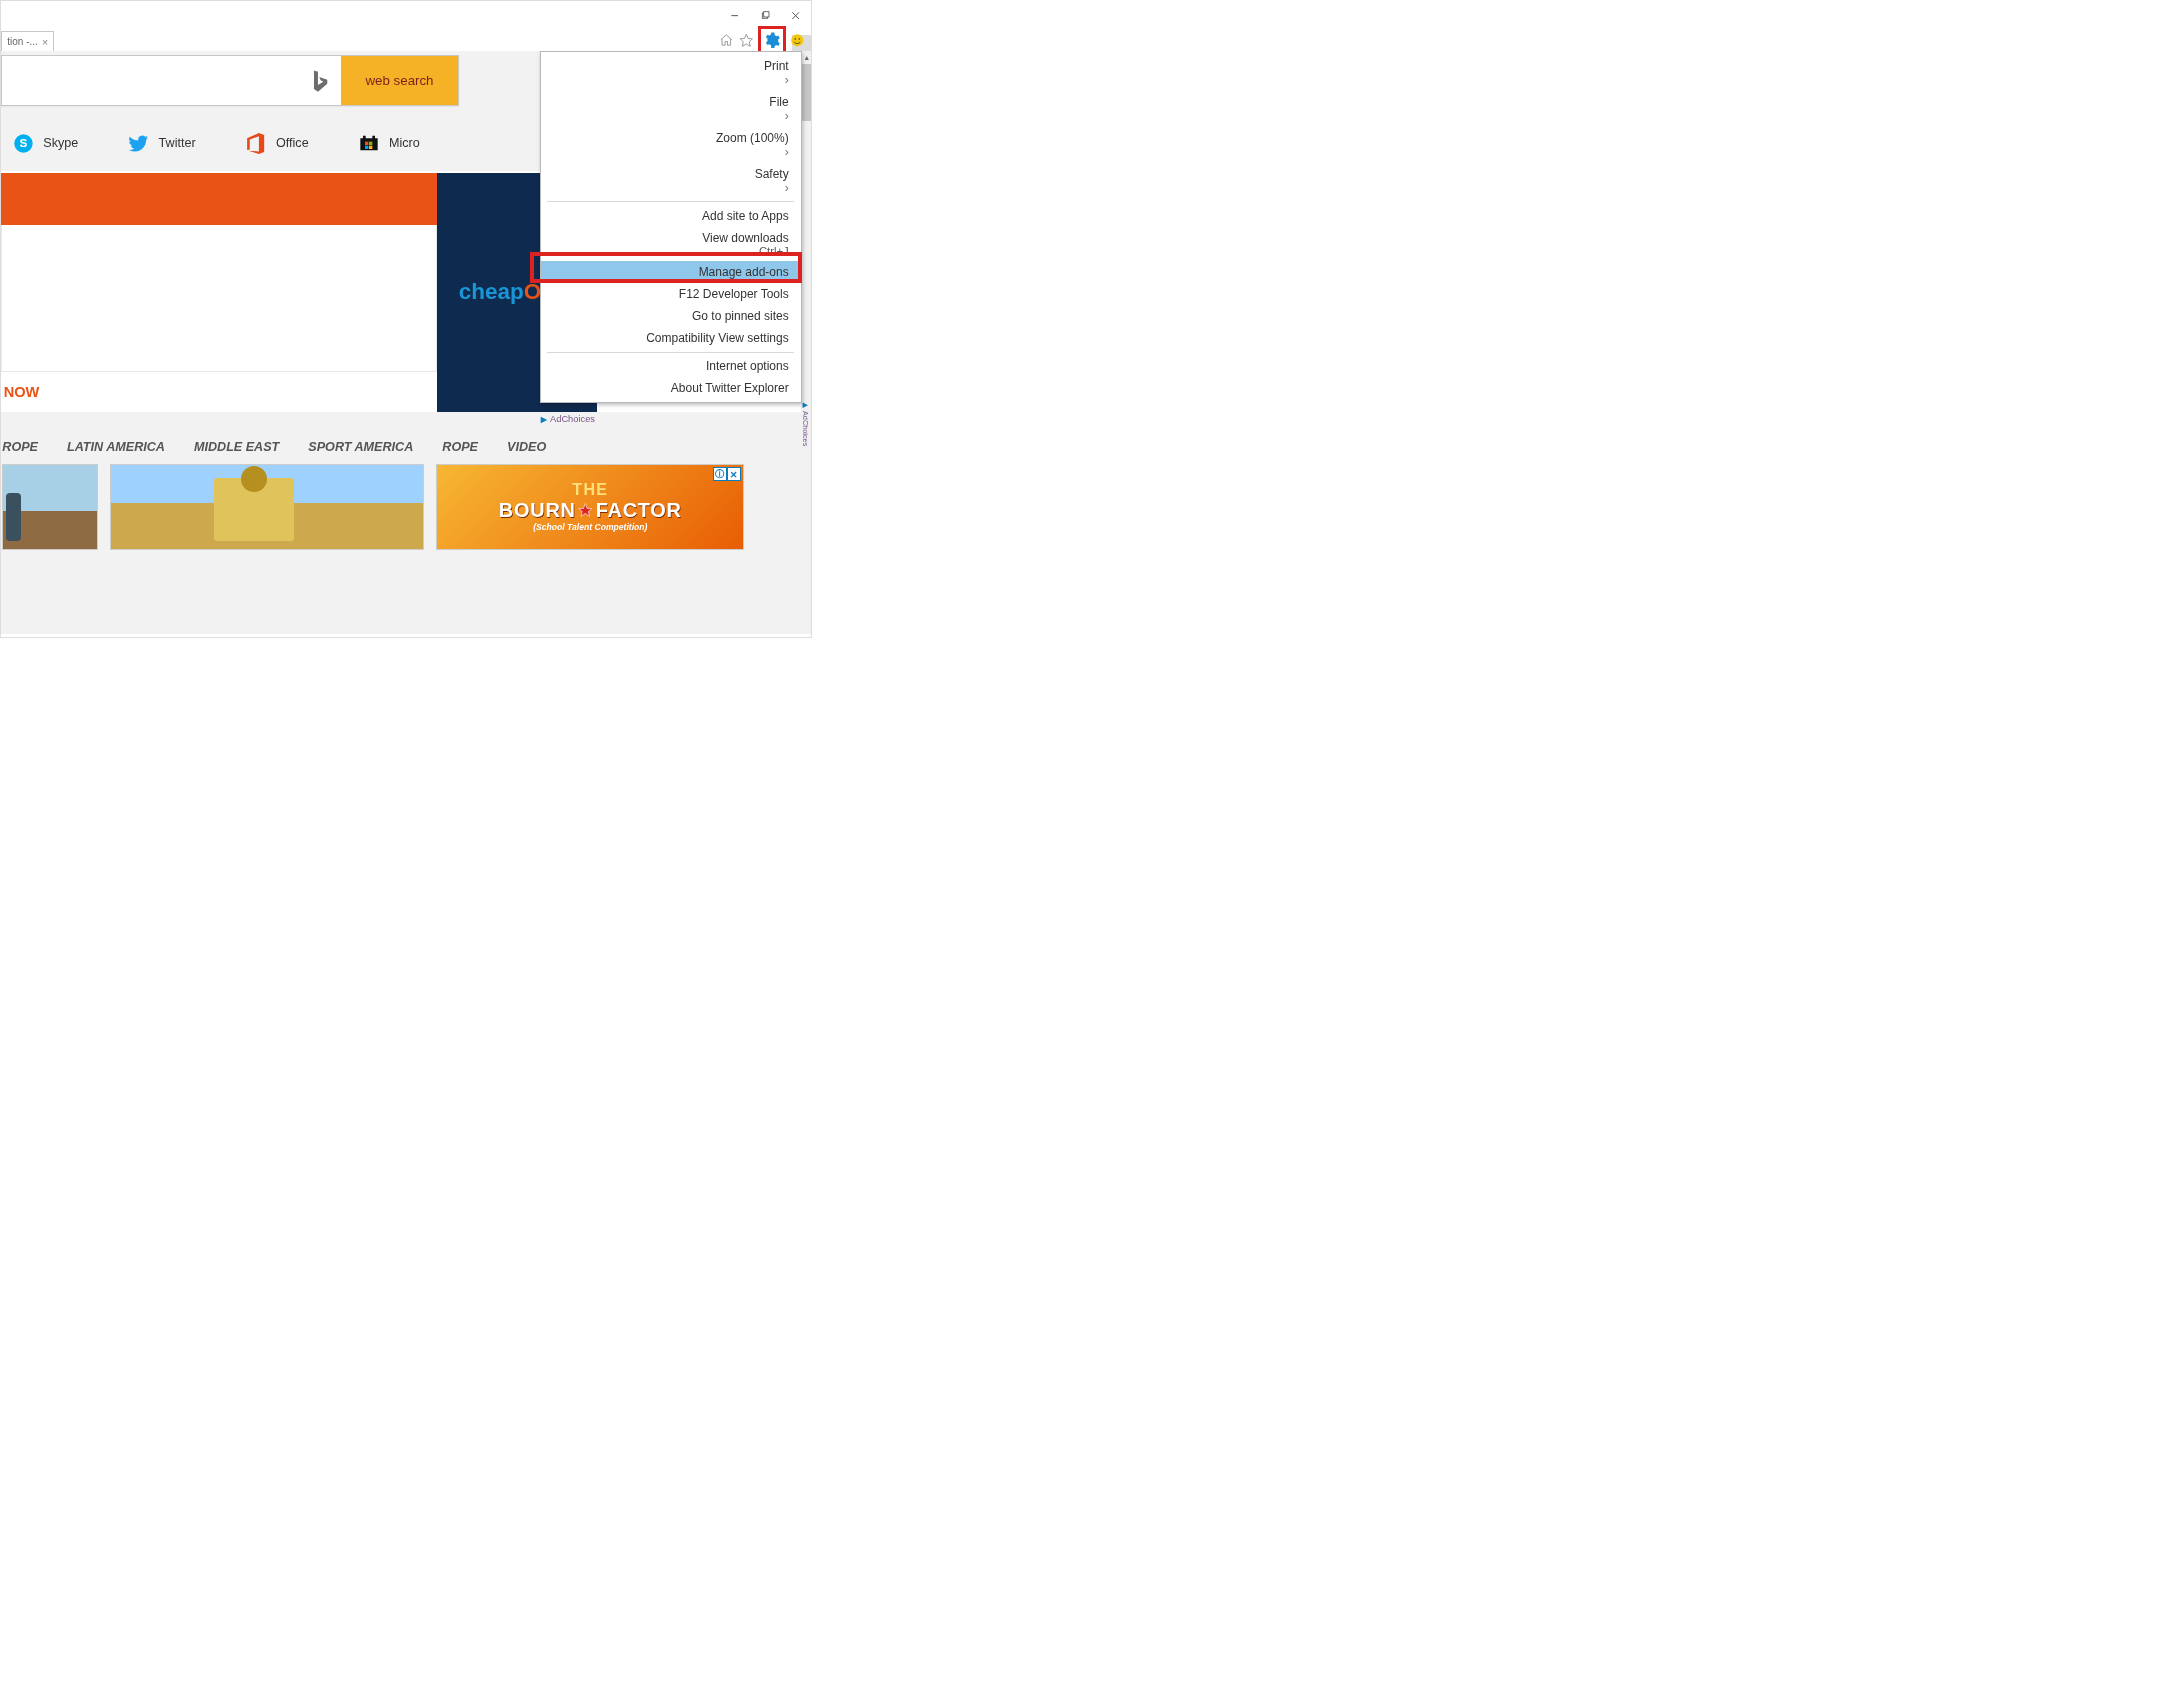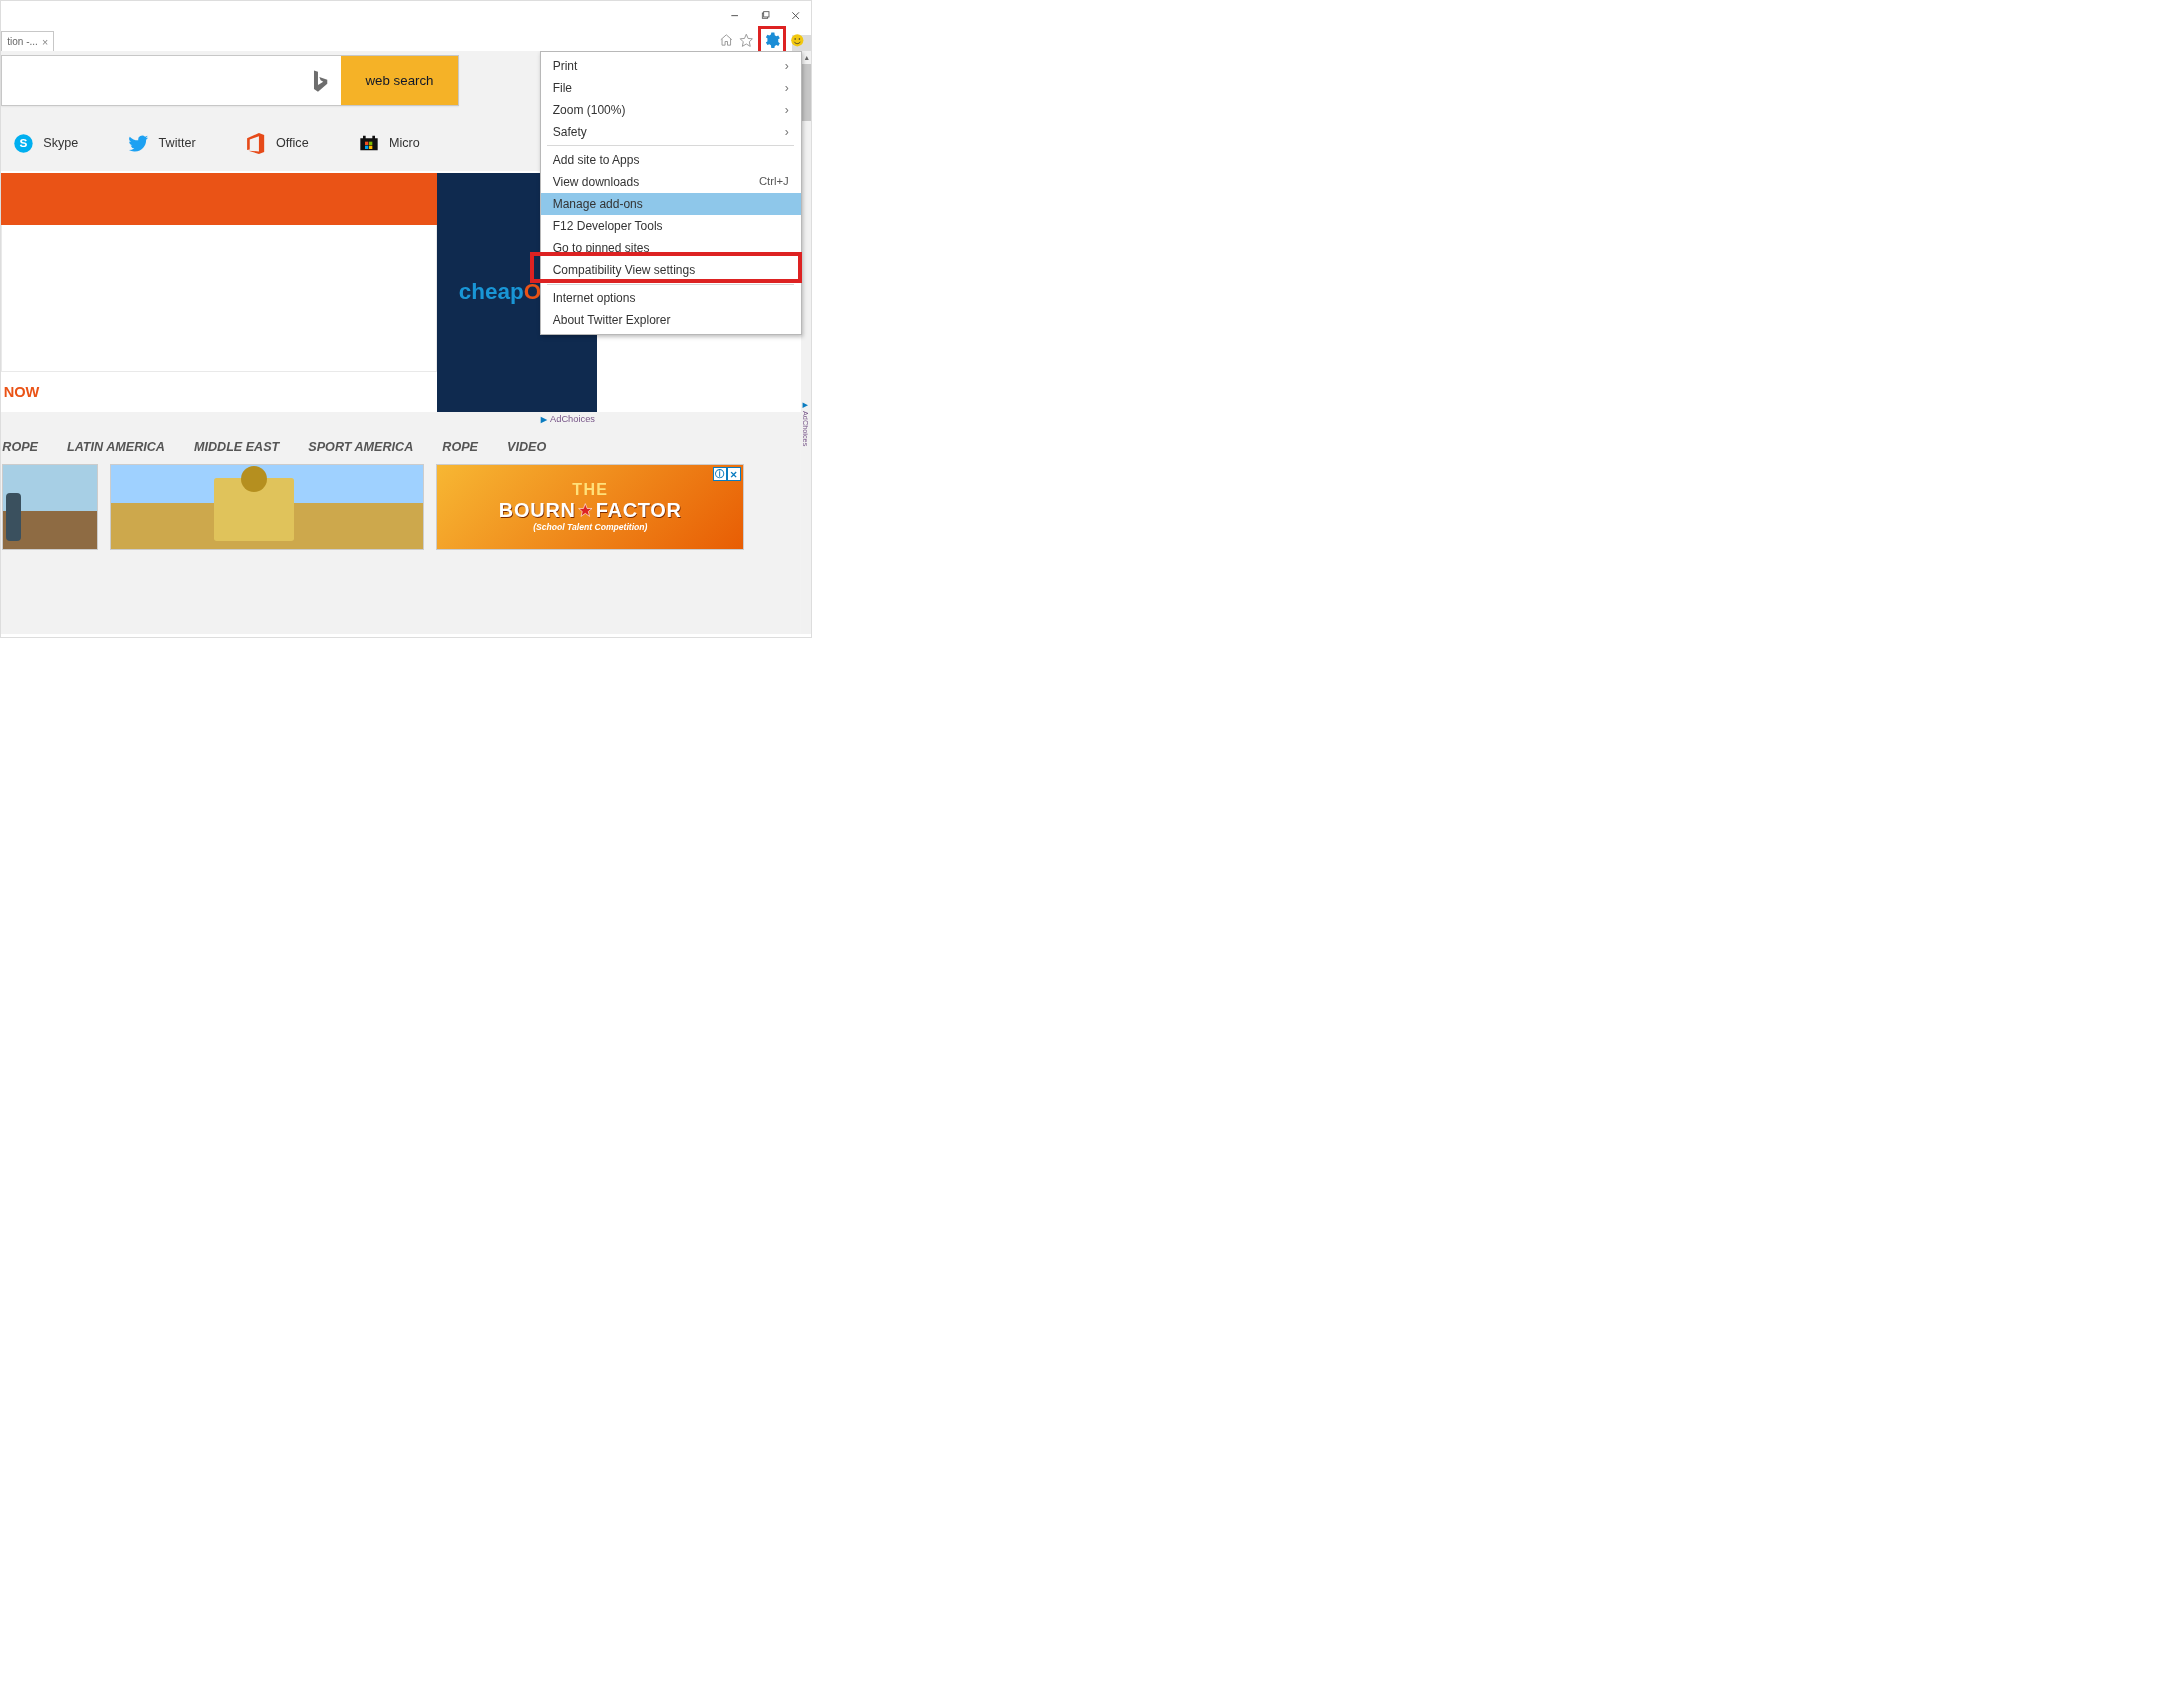--- a/index.html
+++ b/index.html
@@ -10,21 +10,21 @@
 .tab{height:18.6px;background:#fff;border:0.7px solid #c7c7c7;border-bottom:none;display:flex;align-items:center;padding:0 5.3px;font-size:10px;max-width:60px;color:#666;}
 .tab-close{margin-left:4px;color:#888;font-size:10.6px;}
 .newtab{width:18.6px;height:16px;background:#dcdcdc;margin-left:4px;}
 .toolbar-icons{position:absolute;right:5.3px;top:0;display:flex;align-items:center;height:21px;gap:2.7px;}
 .tool-ico{width:17px;height:17px;display:flex;align-items:center;justify-content:center;color:#888;cursor:pointer;}
 .gear-highlight{border:3.3px solid #d22;padding:0;}
 .gear-highlight .tool-ico{color:#1b8dd6;width:22.5px;height:22.5px;}
 .content{position:relative;background:#f2f2f2;height:calc(100% - 53px);overflow:hidden;}
 .searchbar{display:flex;margin:4px 0 0 0;height:49px;width:456px;border:0.7px solid #c7c7c7;background:#fff;align-items:stretch;box-shadow:0 0.7px 1.3px rgba(0,0,0,0.05);}
 .sb-input{flex:1;display:flex;align-items:center;justify-content:flex-end;padding-right:12px;}
-.sb-btn{width:117px;background:#f5b227;display:flex;align-items:center;justify-content:center;font-size:13.3px;color:#0f172a;cursor:pointer;}
+.sb-btn{width:117px;background:#f5b227;display:flex;align-items:center;justify-content:center;font-size:13.3px;color:#7f1d1d;cursor:pointer;}
 .quick-links{display:flex;align-items:center;height:56px;margin-top:9.3px;gap:50px;padding-left:12px;background:#f2f2f2;}
 .ql{display:flex;align-items:center;gap:9.3px;font-size:12.6px;color:#333;cursor:pointer;}
 .ql-ico{width:21px;height:21px;display:flex;align-items:center;justify-content:center;}
 .content-divider{height:1.3px;background:#fff;}
 .hero-wrap{display:flex;background:#fff;}
 .hero-left{flex:0 0 436px;}
 .orange-bar{height:52px;background:#ea5316;}
 .white-block{height:146px;background:#fff;border:0.7px solid #e9e9e9;border-top:none;}
 .book-now{color:#ea5316;font-weight:700;font-size:14.6px;padding:12px 2.7px;}
 .hero-right{flex:0 0 160px;background:#0f2a4f;display:flex;align-items:center;justify-content:center;color:#fff;font-weight:900;font-size:22.5px;}
@@ -39,21 +39,21 @@
 .thumb.a{width:94px;background:linear-gradient(180deg,#a7cfe5 0%,#a7cfe5 55%,#8e6b43 55%,#8e6b43 100%);}
 .thumb.b{width:312px;background:linear-gradient(180deg,#9fd1ff 0%,#9fd1ff 45%,#cda84c 45%,#cda84c 100%);}
 .thumb.c{width:306px;background:linear-gradient(135deg,#f7b733 0%,#e85d04 100%);display:flex;flex-direction:column;align-items:center;justify-content:center;color:#fff;font-weight:900;}
 .thumb.c .t1{font-size:16px;color:#ffe07a;letter-spacing:1.3px;}
 .thumb.c .t2{font-size:20px;letter-spacing:0.7px;text-shadow:0.7px 0.7px 0 #7a2b00;display:flex;align-items:center;gap:2.7px;}
 .thumb.c .t3{font-size:8.6px;font-style:italic;font-weight:700;}
 .ad-corner{position:absolute;top:2.7px;right:2.7px;display:flex;gap:0;}
 .ad-corner span{width:12px;height:12px;border:0.7px solid #0a7cc0;color:#0a7cc0;font-size:9.3px;display:flex;align-items:center;justify-content:center;background:#fff;}
 .side-adchoices{position:absolute;right:0;top:351px;width:12px;font-size:7.3px;writing-mode:vertical-rl;color:#758;display:flex;align-items:center;gap:2.7px;}
 .menu{position:absolute;top:0;right:9.3px;width:260px;background:#fff;border:0.7px solid #b8b8b8;box-shadow:1.3px 2px 4px rgba(0,0,0,0.25);z-index:50;padding:2.7px 0;}
-.menu-item{display:flex;align-items:flex-start;justify-content:space-between;padding:4px 12px;font-size:12px;color:#333;cursor:pointer;}
+.menu-item{display:flex;align-items:flex-end;justify-content:space-between;padding:4px 12px;font-size:12px;color:#333;cursor:pointer;flex-direction:column;}
 .menu-item.sel{background:#8ec7ea;}
 .menu-item .shortcut{color:#555;font-size:11.3px;}
 .menu-item .chev{color:#777;}
 .menu hr{border:none;border-top:0.7px solid #d8d8d8;margin:2.7px 6.6px;}
 .red-box{position:absolute;border:4px solid #d22;z-index:60;pointer-events:none;}
 .red-box.menu-hl{top:201px;right:9.3px;width:264px;height:22.5px;}
 .scrollbar{position:absolute;top:0;right:-1.3px;width:11.3px;height:100%;background:#f1f1f1;display:flex;flex-direction:column;align-items:center;}
 .sb-arrow{height:13.3px;width:100%;display:flex;align-items:center;justify-content:center;color:#666;font-size:8px;cursor:pointer;}
 .sb-thumb{background:#c6c6c6;width:100%;height:57px;cursor:pointer;}
 .person{position:absolute;left:2.7px;top:28px;width:14.6px;height:48px;background:#3a505e;border-radius:4px;}

